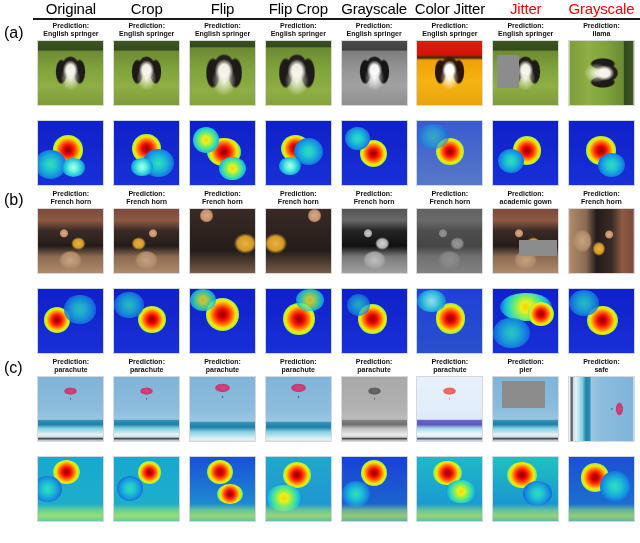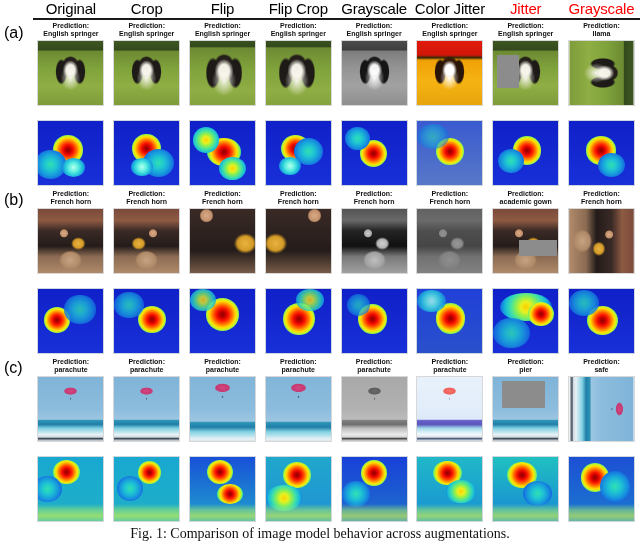--- a/index.html
+++ b/index.html
@@ -554,15 +554,14 @@
     <div class="cell">
       <div class="heat">
         <div class="heat-base" style="background:linear-gradient(180deg,#1c50d4 0%,#1c78d0 100%);"></div>
         <div class="blob jet-hot" style="left:18%;top:10%;width:44%;height:44%;"></div>
         <div class="blob jet-cool" style="left:48%;top:22%;width:46%;height:48%;"></div>
         <div class="heat-bottom"></div>
       </div>
     </div>
   </div>
 
-  <div class="caption">Fig. 1: Comparison of image model behavior across augmentations.</div>
 
 </div>
 
 </body></html>

